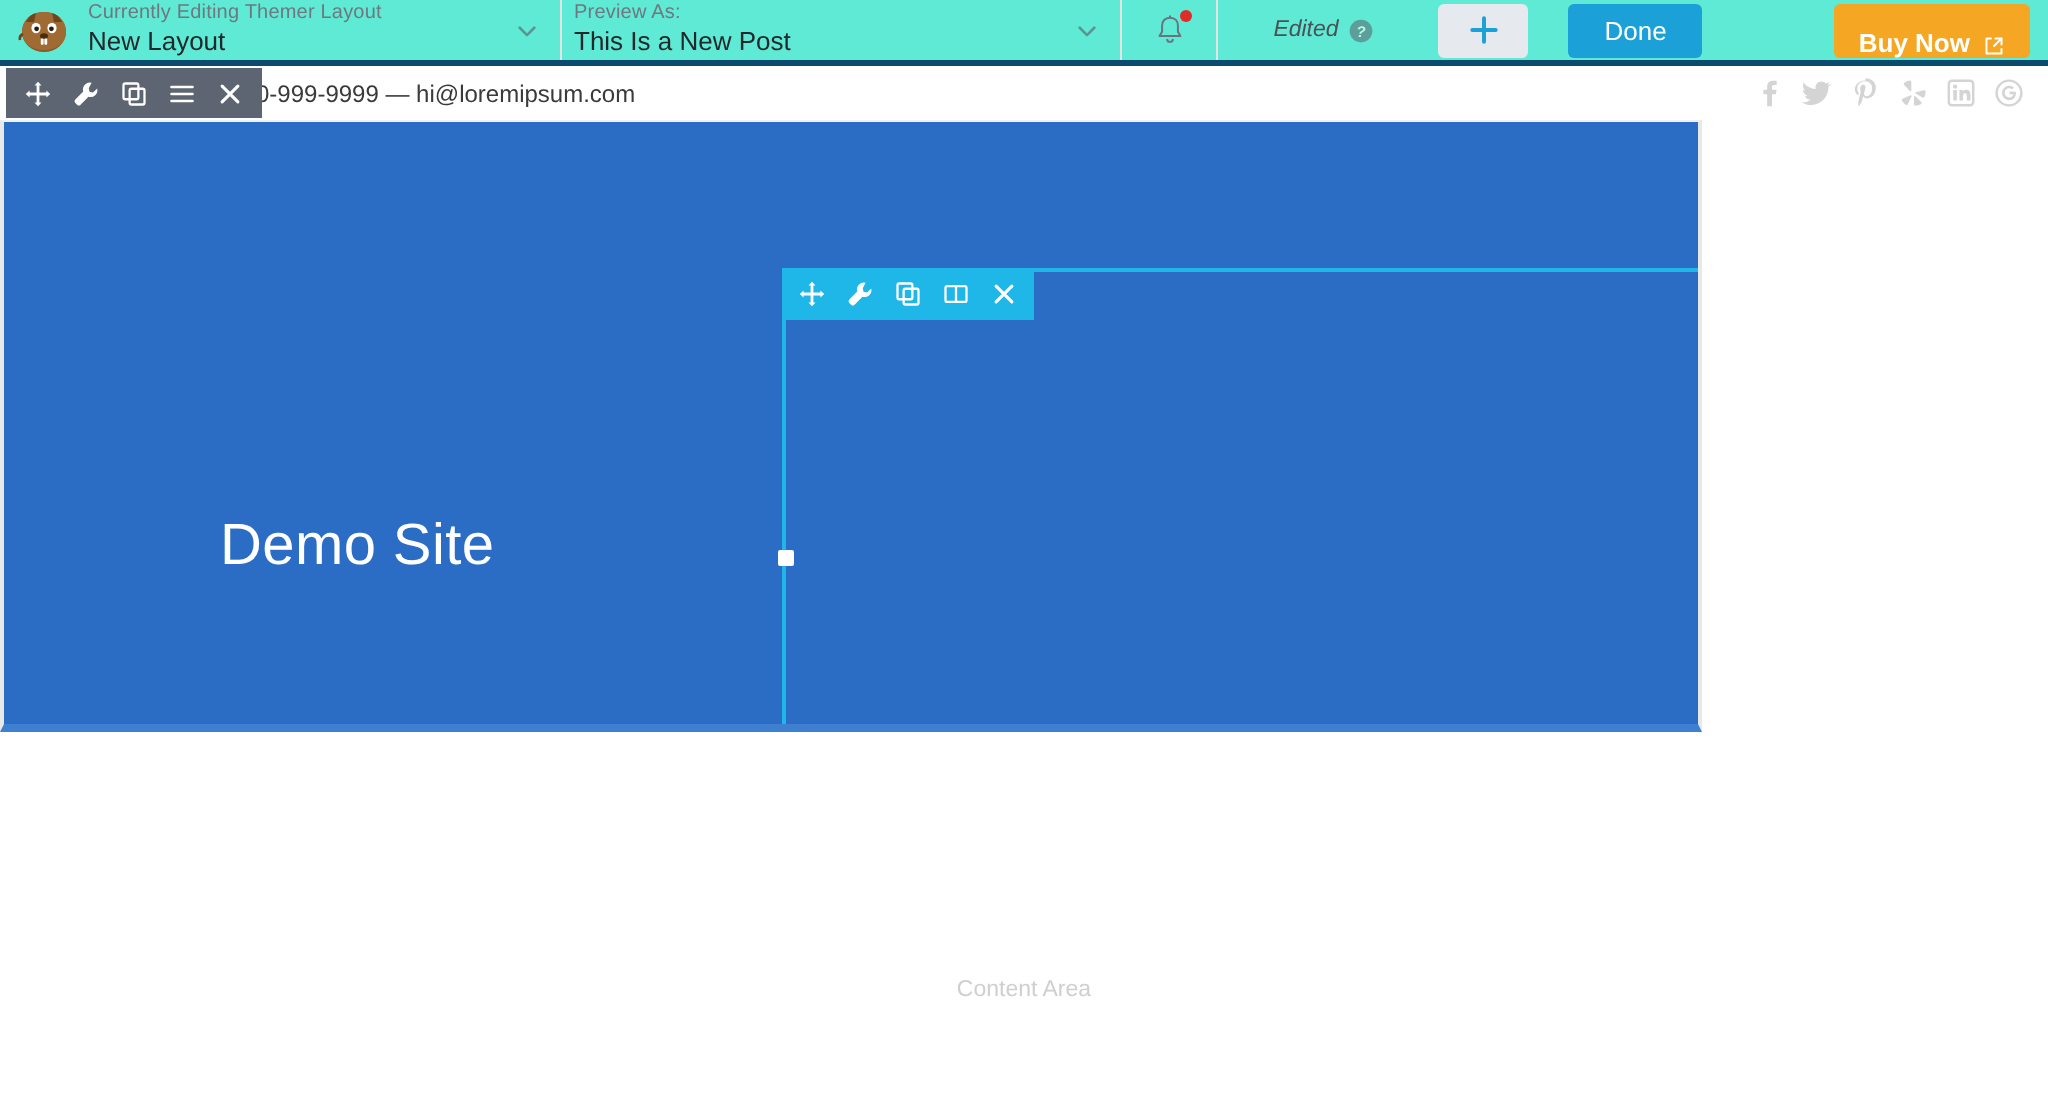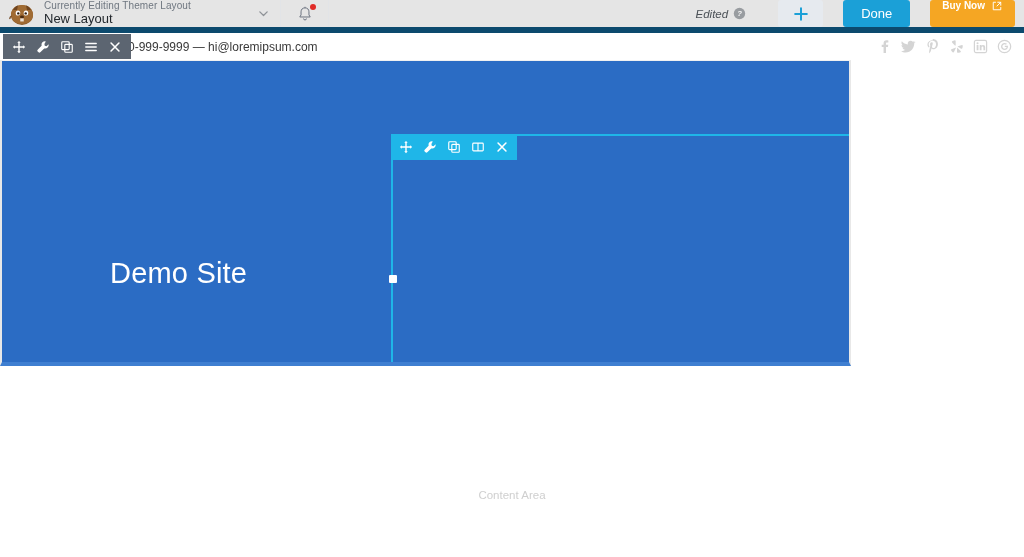--- a/index.html
+++ b/index.html
@@ -8,22 +8,22 @@
     font-family: "Liberation Sans", sans-serif;
     background: #ffffff;
     overflow: hidden;
   }
   #app { position: relative; width: 1024px; height: 557px; }
 
   
   .adminbar {
     position: absolute; top: 0; left: 0;
     width: 1024px; height: 33px;
-    background: #e5e5e5;
-    border-bottom: 6px solid #0c4a6e;
+    background: #5eead4;
+    border-bottom: 3px solid #0c4a6e;
     display: flex; align-items: stretch;
   }
   .ab-cell {
     display: flex; align-items: center;
     height: 100%;
   }
   .ab-logo {
     width: 38px; display: flex; align-items: center; justify-content: center;
     padding-left: 5px;
   }
@@ -74,23 +74,24 @@
   .btn-done {
     height: 27px; padding: 0 18px; margin-right: 4px;
     background: #1ba0d7; color: #fff; border-radius: 3px;
     font-size: 13px; font-weight: normal;
     display: flex; align-items: center; justify-content: center;
     cursor: pointer;
   }
   .btn-buy {
     height: 27px; padding: 0 12px; margin-right: 3px;
     background: #f5a623; color: #fff; border-radius: 3px;
-    font-size: 10px; font-weight: bold;
-    display: flex; align-items: flex-start; gap: 6px;
-    cursor: pointer;
+    font-size: 13px; font-weight: bold;
+    display: flex; align-items: flex-end; gap: 6px;
+    cursor: pointer;
+    margin-left: 46px;
   }
   .ext-ic { width: 12px; height: 12px; }
 
   
   .sitebar {
     position: absolute; top: 33px; left: 0;
     width: 1024px; height: 27px;
     background: #ffffff;
     display: flex; align-items: center; text-align: right;
   }
@@ -202,20 +203,29 @@
     <div class="ab-select first">
       <span class="sel-text">
         <span class="sel-label">Currently Editing Themer Layout</span>
         <span class="sel-value">New Layout</span>
       </span>
       <svg class="chev" viewBox="0 0 16 16">
         <path d="M3.5 6 L8 10.5 L12.5 6" stroke="#5b6169" stroke-width="1.6" fill="none" stroke-linecap="round" stroke-linejoin="round"></path>
       </svg>
     </div>
 
+    <div class="ab-select second">
+      <span class="sel-text">
+        <span class="sel-label">Preview As:</span>
+        <span class="sel-value">This Is a New Post</span>
+      </span>
+      <svg class="chev" viewBox="0 0 16 16">
+        <path d="M3.5 6 L8 10.5 L12.5 6" stroke="#5b6169" stroke-width="1.6" fill="none" stroke-linecap="round" stroke-linejoin="round"></path>
+      </svg>
+    </div>
 
     <div class="ab-cell ab-bell">
       <span class="bell-wrap">
         <svg width="18" height="18" viewBox="0 0 20 20">
           <path d="M10 3.2 C7.2 3.2 5.6 5 5.6 7.6 L5.6 11 L4.2 13.3 L15.8 13.3 L14.4 11 L14.4 7.6 C14.4 5 12.8 3.2 10 3.2 Z" stroke="#6b7280" stroke-width="1.1" fill="none" stroke-linejoin="round"></path>
           <path d="M8.4 15 a1.6 1.6 0 0 0 3.2 0" stroke="#6b7280" stroke-width="1.1" fill="none"></path>
           <path d="M10 3.2 L10 2" stroke="#6b7280" stroke-width="1.1"></path>
         </svg>
         <span class="bell-dot"></span>
       </span>

